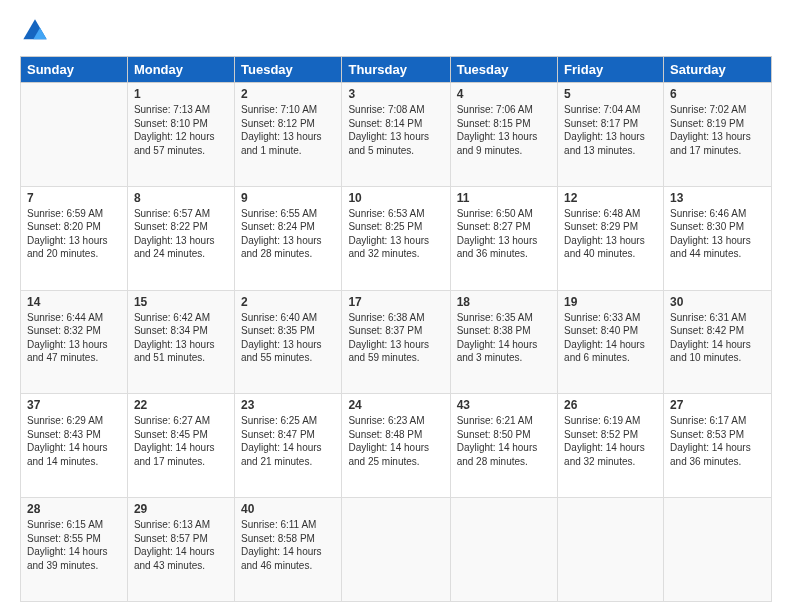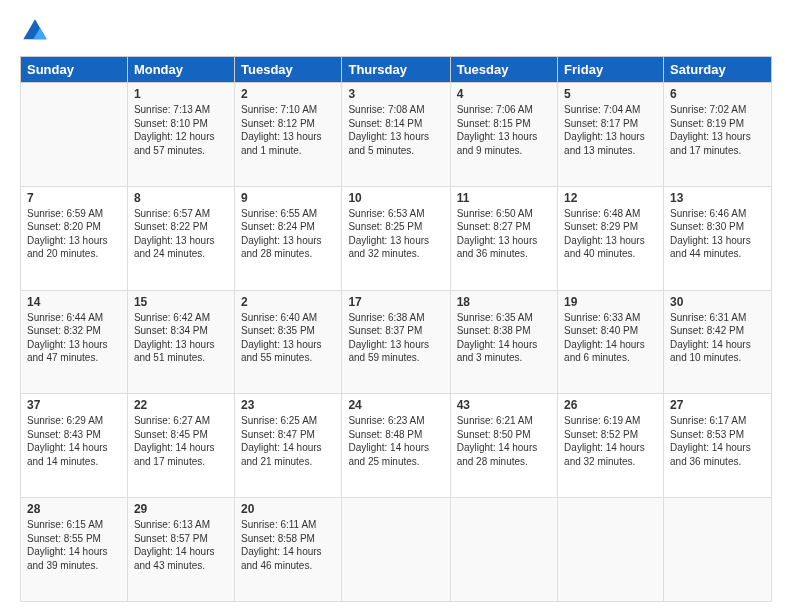--- a/index.html
+++ b/index.html
@@ -246,21 +246,21 @@
         <tr>
           <td>
             <span class="date-num">28</span>
             <div class="cell-info">Sunrise: 6:15 AM<br>Sunset: 8:55 PM<br>Daylight: 14 hours and 39 minutes.</div>
           </td>
           <td>
             <span class="date-num">29</span>
             <div class="cell-info">Sunrise: 6:13 AM<br>Sunset: 8:57 PM<br>Daylight: 14 hours and 43 minutes.</div>
           </td>
           <td>
-            <span class="date-num">20</span>
+            <span class="date-num">40</span>
             <div class="cell-info">Sunrise: 6:11 AM<br>Sunset: 8:58 PM<br>Daylight: 14 hours and 46 minutes.</div>
           </td>
           <td></td>
           <td></td>
           <td></td>
           <td></td>
         </tr>
       </tbody>
   </table>
 </div>

